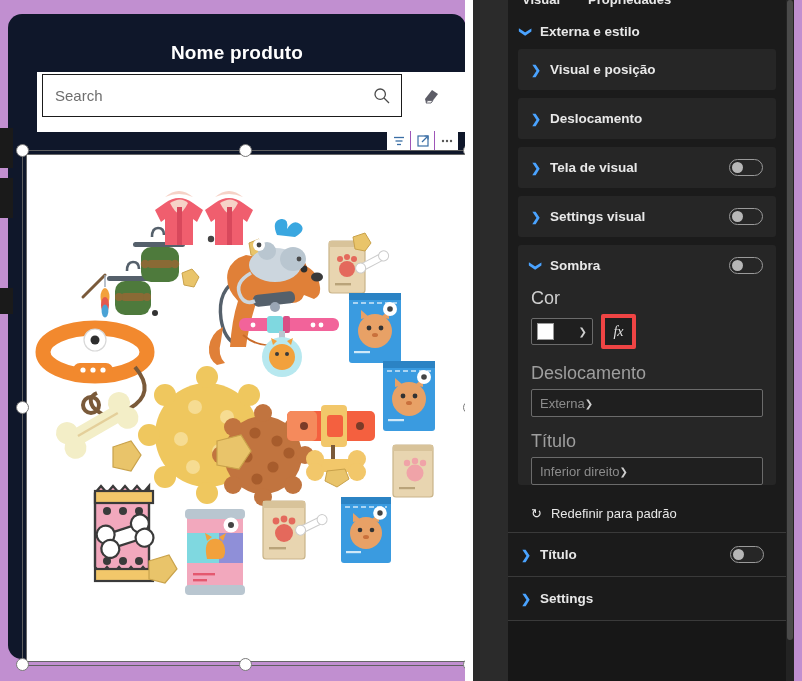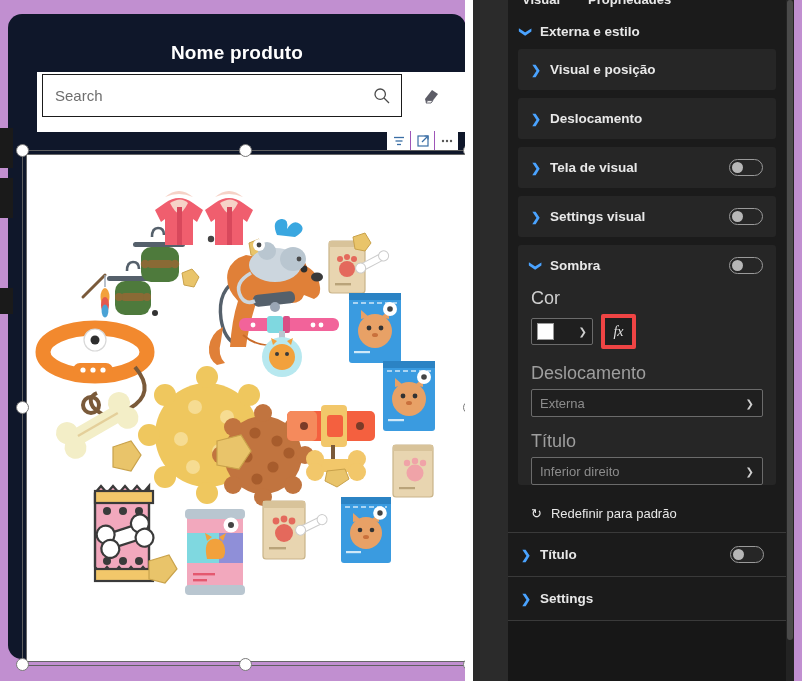--- a/index.html
+++ b/index.html
@@ -105,21 +105,21 @@
     display:flex;align-items:center;justify-content:space-between;padding:0 5px;box-sizing:border-box;
   }
   .color-swatch{width:17px;height:17px;background:#ffffff;border:1px solid #9a9a9a;box-sizing:border-box;}
   .fx-btn{
     width:27px;height:27px;background:#1f1f1f;border:4px solid #ef4444;border-radius:2px;
     display:flex;align-items:center;justify-content:center;font-style:italic;font-size:14px;color:#e2e2e2;
     font-family:"Liberation Serif", serif;
   }
   .dropdown{
     margin:0 13px 12px 13px;height:28px;background:#1f1f1f;border:1px solid #6b6b6b;border-radius:2px;
-    display:flex;align-items:center;justify-content:space-between;padding:8px 8px;box-sizing:border-box;
+    display:flex;align-items:center;padding:8px 8px;box-sizing:border-box;
     font-size:13px;color:#8c8c8c;
   }
   .reset-row{
     display:flex;align-items:center;gap:9px;padding:9px 0 11px 13px;
     font-size:13px;color:#e8e8e8;
   }
   .plain-sec{
     border-top:1px solid #3a3a3a;position:relative;background:#1b1b1b;
   }
   .plain-sec .row-head{

